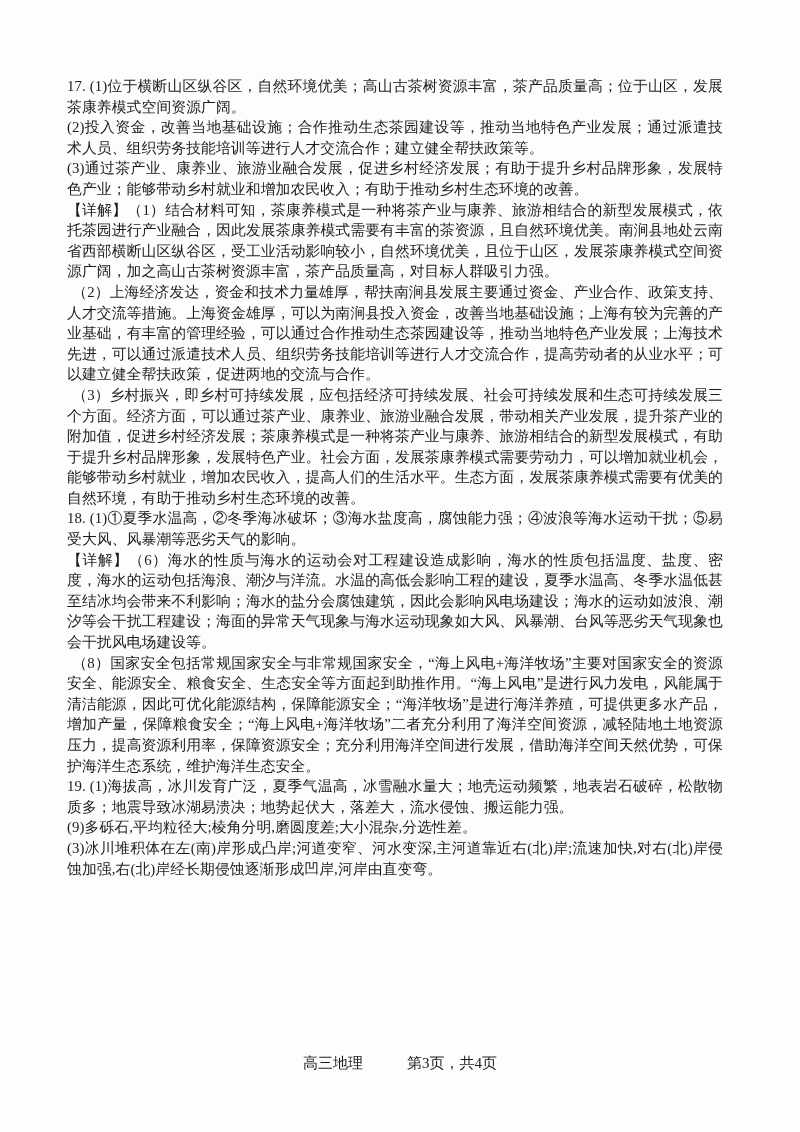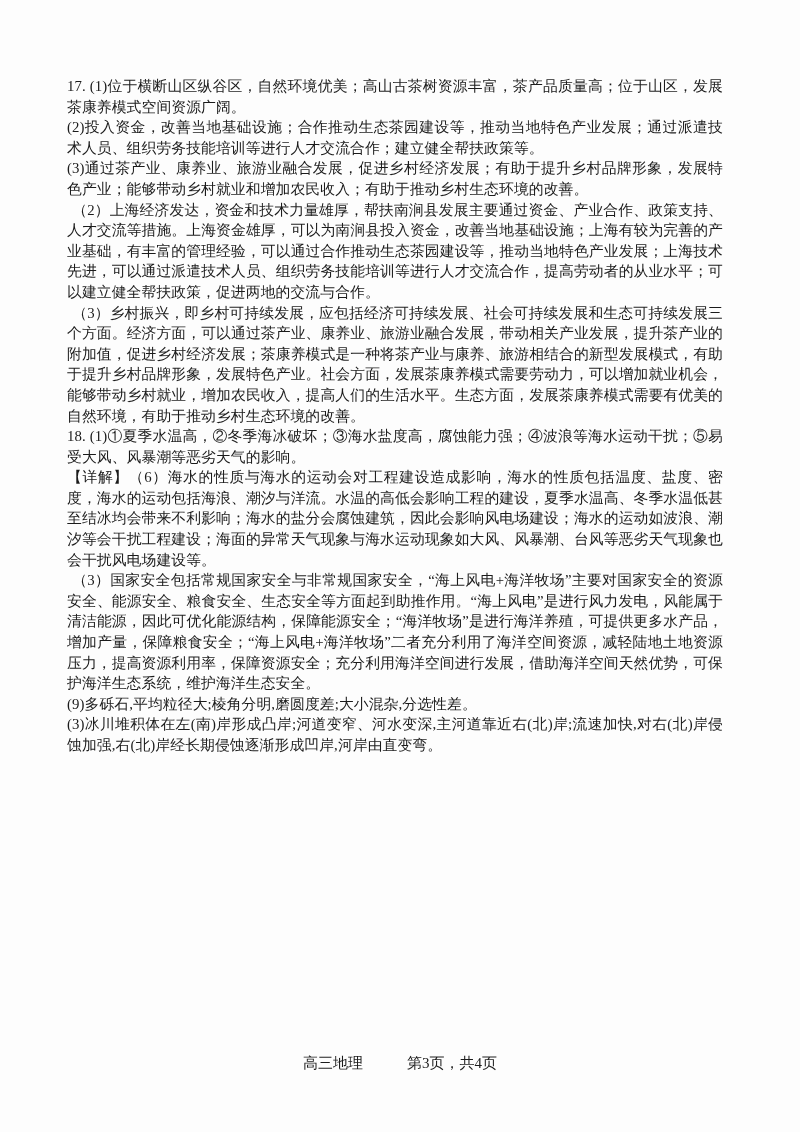--- a/index.html
+++ b/index.html
@@ -59,31 +59,33 @@
 </head>
 <body>
 
 <div class="page">
   <div class="content">
 
     <section>
       <p class="para">17. (1)位于横断山区纵谷区，自然环境优美；高山古茶树资源丰富，茶产品质量高；位于山区，发展茶康养模式空间资源广阔。</p>
       <p class="para">(2)投入资金，改善当地基础设施；合作推动生态茶园建设等，推动当地特色产业发展；通过派遣技术人员、组织劳务技能培训等进行人才交流合作；建立健全帮扶政策等。</p>
       <p class="para">(3)通过茶产业、康养业、旅游业融合发展，促进乡村经济发展；有助于提升乡村品牌形象，发展特色产业；能够带动乡村就业和增加农民收入；有助于推动乡村生态环境的改善。</p>
+      <p class="para">【详解】（1）结合材料可知，茶康养模式是一种将茶产业与康养、旅游相结合的新型发展模式，依托茶园进行产业融合，因此发展茶康养模式需要有丰富的茶资源，且自然环境优美。南涧县地处云南省西部横断山区纵谷区，受工业活动影响较小，自然环境优美，且位于山区，发展茶康养模式空间资源广阔，加之高山古茶树资源丰富，茶产品质量高，对目标人群吸引力强。</p>
       <p class="para ind">（2）上海经济发达，资金和技术力量雄厚，帮扶南涧县发展主要通过资金、产业合作、政策支持、人才交流等措施。上海资金雄厚，可以为南涧县投入资金，改善当地基础设施；上海有较为完善的产业基础，有丰富的管理经验，可以通过合作推动生态茶园建设等，推动当地特色产业发展；上海技术先进，可以通过派遣技术人员、组织劳务技能培训等进行人才交流合作，提高劳动者的从业水平；可以建立健全帮扶政策，促进两地的交流与合作。</p>
       <p class="para ind">（3）乡村振兴，即乡村可持续发展，应包括经济可持续发展、社会可持续发展和生态可持续发展三个方面。经济方面，可以通过茶产业、康养业、旅游业融合发展，带动相关产业发展，提升茶产业的附加值，促进乡村经济发展；茶康养模式是一种将茶产业与康养、旅游相结合的新型发展模式，有助于提升乡村品牌形象，发展特色产业。社会方面，发展茶康养模式需要劳动力，可以增加就业机会，能够带动乡村就业，增加农民收入，提高人们的生活水平。生态方面，发展茶康养模式需要有优美的自然环境，有助于推动乡村生态环境的改善。</p>
     </section>
 
     <section>
       <p class="para">18. (1)①夏季水温高，②冬季海冰破坏；③海水盐度高，腐蚀能力强；④波浪等海水运动干扰；⑤易受大风、风暴潮等恶劣天气的影响。</p>
       <p class="para">【详解】（6）海水的性质与海水的运动会对工程建设造成影响，海水的性质包括温度、盐度、密度，海水的运动包括海浪、潮汐与洋流。水温的高低会影响工程的建设，夏季水温高、冬季水温低甚至结冰均会带来不利影响；海水的盐分会腐蚀建筑，因此会影响风电场建设；海水的运动如波浪、潮汐等会干扰工程建设；海面的异常天气现象与海水运动现象如大风、风暴潮、台风等恶劣天气现象也会干扰风电场建设等。</p>
-      <p class="para ind">（3）国家安全包括常规国家安全与非常规国家安全，“海上风电+海洋牧场”主要对国家安全的资源安全、能源安全、粮食安全、生态安全等方面起到助推作用。“海上风电”是进行风力发电，风能属于清洁能源，因此可优化能源结构，保障能源安全；“海洋牧场”是进行海洋养殖，可提供更多水产品，增加产量，保障粮食安全；“海上风电+海洋牧场”二者充分利用了海洋空间资源，减轻陆地土地资源压力，提高资源利用率，保障资源安全；充分利用海洋空间进行发展，借助海洋空间天然优势，可保护海洋生态系统，维护海洋生态安全。</p>
+      <p class="para ind">（8）国家安全包括常规国家安全与非常规国家安全，“海上风电+海洋牧场”主要对国家安全的资源安全、能源安全、粮食安全、生态安全等方面起到助推作用。“海上风电”是进行风力发电，风能属于清洁能源，因此可优化能源结构，保障能源安全；“海洋牧场”是进行海洋养殖，可提供更多水产品，增加产量，保障粮食安全；“海上风电+海洋牧场”二者充分利用了海洋空间资源，减轻陆地土地资源压力，提高资源利用率，保障资源安全；充分利用海洋空间进行发展，借助海洋空间天然优势，可保护海洋生态系统，维护海洋生态安全。</p>
     </section>
 
     <section>
+      <p class="para">19. (1)海拔高，冰川发育广泛，夏季气温高，冰雪融水量大；地壳运动频繁，地表岩石破碎，松散物质多；地震导致冰湖易溃决；地势起伏大，落差大，流水侵蚀、搬运能力强。</p>
       <p class="para">(9)多砾石,平均粒径大;棱角分明,磨圆度差;大小混杂,分选性差。</p>
       <p class="para">(3)冰川堆积体在左(南)岸形成凸岸;河道变窄、河水变深,主河道靠近右(北)岸;流速加快,对右(北)岸侵蚀加强,右(北)岸经长期侵蚀逐渐形成凹岸,河岸由直变弯。</p>
     </section>
 
   </div>
 
   <div class="footer">
     <span>高三地理</span><span class="gap"></span><span>第3页，共4页</span>
   </div>
 </div>

